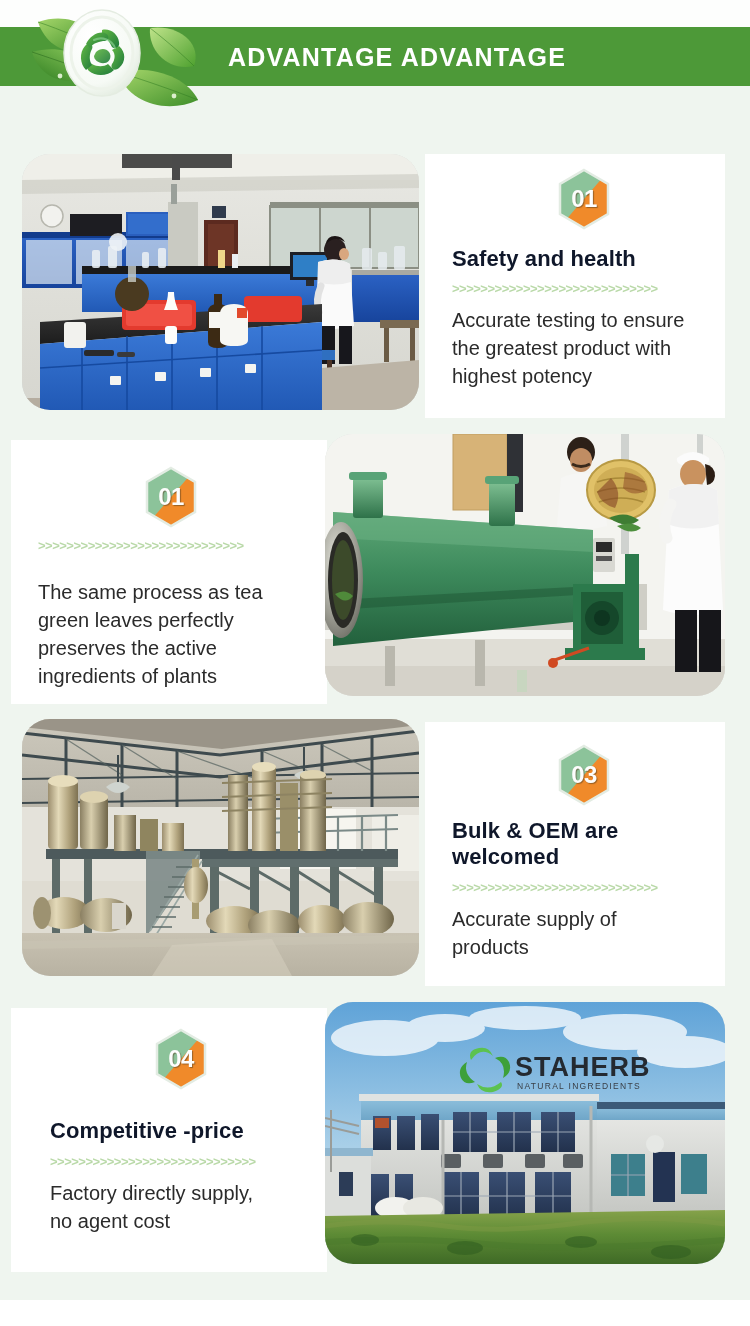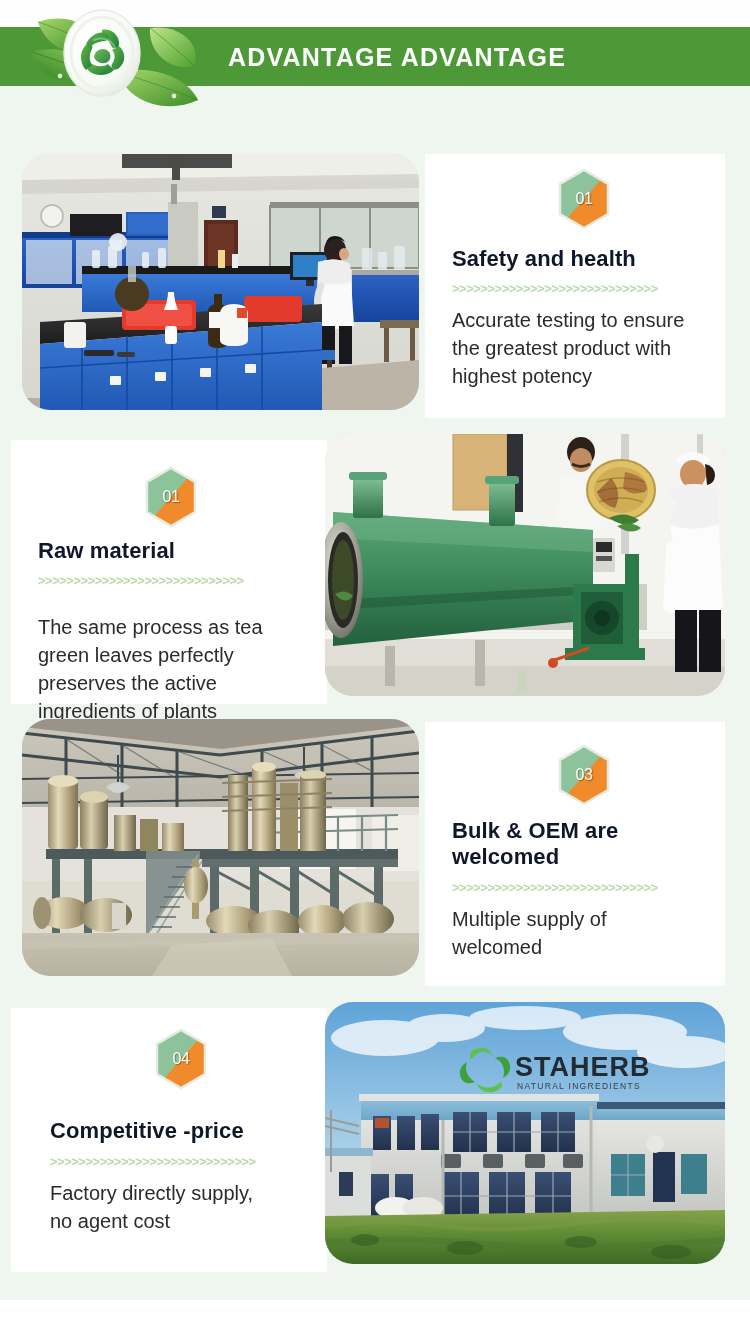--- a/index.html
+++ b/index.html
@@ -83,22 +83,22 @@
     height: 62px;
   }
   .hex svg { display: block; }
   .hex-num {
     position: absolute;
     left: 0; top: 0;
     width: 54px; height: 62px;
     display: flex;
     align-items: center;
     justify-content: center;
-    font-size: 16px;
-    font-weight: normal;
+    font-size: 24px;
+    font-weight: bold;
     color: #fdfdfd;
     text-shadow: 1px 1px 1px rgba(80,60,30,0.55);
     letter-spacing: -0.5px;
   }
   .card-title {
     font-size: 22px;
     font-weight: bold;
     color: #0f172a;
     line-height: 26px;
     letter-spacing: 0.1px;
@@ -463,21 +463,20 @@
               </clipPath>
           </defs>
           <g clip-path="url(#hexclip2)">
             <rect x="0" y="0" width="54" height="62" fill="#8cc39a"></rect>
             <polygon points="54,0 54,62 0,62" fill="#f08a2a"></polygon>
           </g>
           <polygon points="27,2 51,16 51,46 27,60 3,46 3,16" fill="none" stroke="#e3ece3" stroke-width="2.5"></polygon>
         </svg>
         <div class="hex-num">01</div>
       </div>
-      <div class="card-title">Raw material</div>
       <div class="chev" style="margin-top:9px; width:252px;">&gt;&gt;&gt;&gt;&gt;&gt;&gt;&gt;&gt;&gt;&gt;&gt;&gt;&gt;&gt;&gt;&gt;&gt;&gt;&gt;&gt;&gt;&gt;&gt;&gt;&gt;&gt;&gt;&gt;</div>
       <div class="card-desc" style="margin-top:24px; width:276px;">The same process as tea green leaves perfectly preserves the active ingredients of plants</div>
     </div>
   </div>
 
   <div class="row" style="top:722px; height:264px;">
     <div class="panel" style="left:425px; top:0px; width:300px; height:264px;"></div>
 
     <div class="photo" style="left:22px; top:-3px; width:397px; height:257px;">
       <svg viewBox="0 0 397 257" preserveAspectRatio="none" xmlns="http://www.w3.org/2000/svg">
@@ -627,21 +626,21 @@
           <g clip-path="url(#hexclip3)">
             <rect x="0" y="0" width="54" height="62" fill="#8cc39a"></rect>
             <polygon points="54,0 54,62 0,62" fill="#f08a2a"></polygon>
           </g>
           <polygon points="27,2 51,16 51,46 27,60 3,46 3,16" fill="none" stroke="#e3ece3" stroke-width="2.5"></polygon>
         </svg>
         <div class="hex-num">03</div>
       </div>
       <div class="card-title" style="width:220px;">Bulk &amp; OEM are welcomed</div>
       <div class="chev" style="margin-top:10px; width:258px;">&gt;&gt;&gt;&gt;&gt;&gt;&gt;&gt;&gt;&gt;&gt;&gt;&gt;&gt;&gt;&gt;&gt;&gt;&gt;&gt;&gt;&gt;&gt;&gt;&gt;&gt;&gt;&gt;&gt;</div>
-      <div class="card-desc" style="margin-top:9px; width:200px;">Multiple supply of welcomed</div>
+      <div class="card-desc" style="margin-top:9px; width:200px;">Accurate supply of products</div>
     </div>
   </div>
 
   <div class="row" style="top:1008px; height:264px;">
     <div class="panel" style="left:11px; top:0px; width:316px; height:264px;"></div>
 
     <div class="photo" style="left:325px; top:-6px; width:400px; height:262px;">
       <svg viewBox="0 0 400 262" preserveAspectRatio="none" xmlns="http://www.w3.org/2000/svg">
         <defs>
           <linearGradient id="sky" x1="0" y1="0" x2="0" y2="1">

